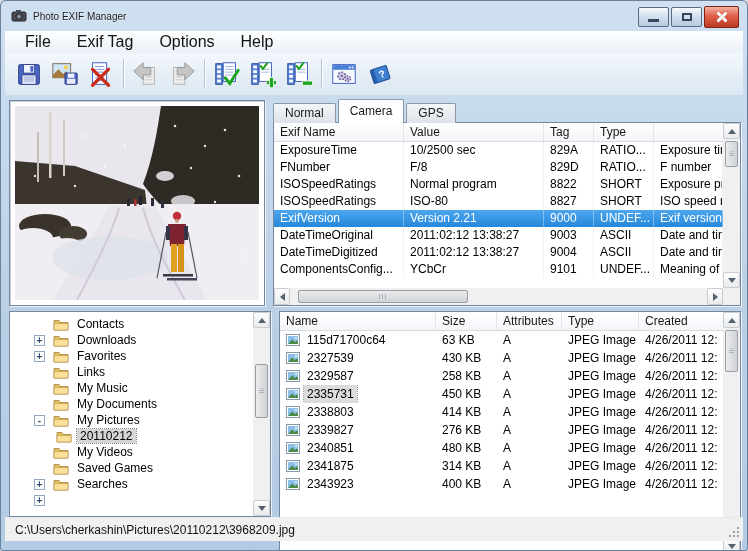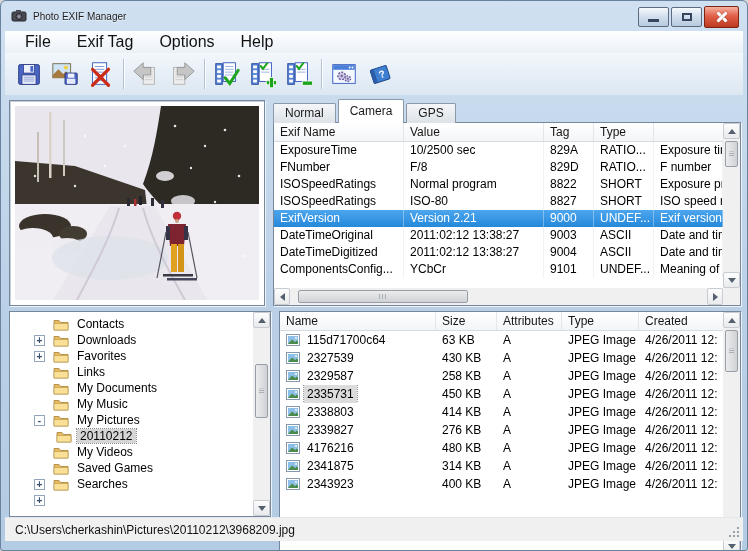--- a/index.html
+++ b/index.html
@@ -453,28 +453,28 @@
         <svg class="tree-ic" width="16" height="13">
             <use href="#sym-folder" xlink:href="#sym-folder"></use>
           </svg>
         <span class="tree-label">Links</span>
       </div>
       <div class="tree-row">
         <span class="tree-spacer"></span>
         <svg class="tree-ic" width="16" height="13">
             <use href="#sym-folder" xlink:href="#sym-folder"></use>
           </svg>
+        <span class="tree-label">My Music</span>
+      </div>
+      <div class="tree-row">
+        <span class="tree-spacer"></span>
+        <svg class="tree-ic" width="16" height="13">
+            <use href="#sym-folder" xlink:href="#sym-folder"></use>
+          </svg>
         <span class="tree-label">My Documents</span>
-      </div>
-      <div class="tree-row">
-        <span class="tree-spacer"></span>
-        <svg class="tree-ic" width="16" height="13">
-            <use href="#sym-folder" xlink:href="#sym-folder"></use>
-          </svg>
-        <span class="tree-label">My Music</span>
       </div>
       <div class="tree-row">
         <span class="expander">-</span>
         <svg class="tree-ic" width="16" height="13">
             <use href="#sym-folder" xlink:href="#sym-folder"></use>
           </svg>
         <span class="tree-label">My Pictures</span>
       </div>
       <div class="tree-row child selected">
         <svg class="tree-ic" width="16" height="13">
@@ -600,21 +600,21 @@
         <div class="lv-cell f2">276 KB</div>
         <div class="lv-cell f3">A</div>
         <div class="lv-cell f4">JPEG Image</div>
         <div class="lv-cell f5">4/26/2011 12:</div>
       </div>
       <div class="lv-row file-row">
         <div class="lv-cell f1 name-cell">
             <svg width="14" height="12">
               <use href="#sym-imgfile" xlink:href="#sym-imgfile"></use>
             </svg>
-            <span class="name-label">4176216</span>
+            <span class="name-label">2340851</span>
           </div>
         <div class="lv-cell f2">480 KB</div>
         <div class="lv-cell f3">A</div>
         <div class="lv-cell f4">JPEG Image</div>
         <div class="lv-cell f5">4/26/2011 12:</div>
       </div>
       <div class="lv-row file-row">
         <div class="lv-cell f1 name-cell">
             <svg width="14" height="12">
               <use href="#sym-imgfile" xlink:href="#sym-imgfile"></use>

